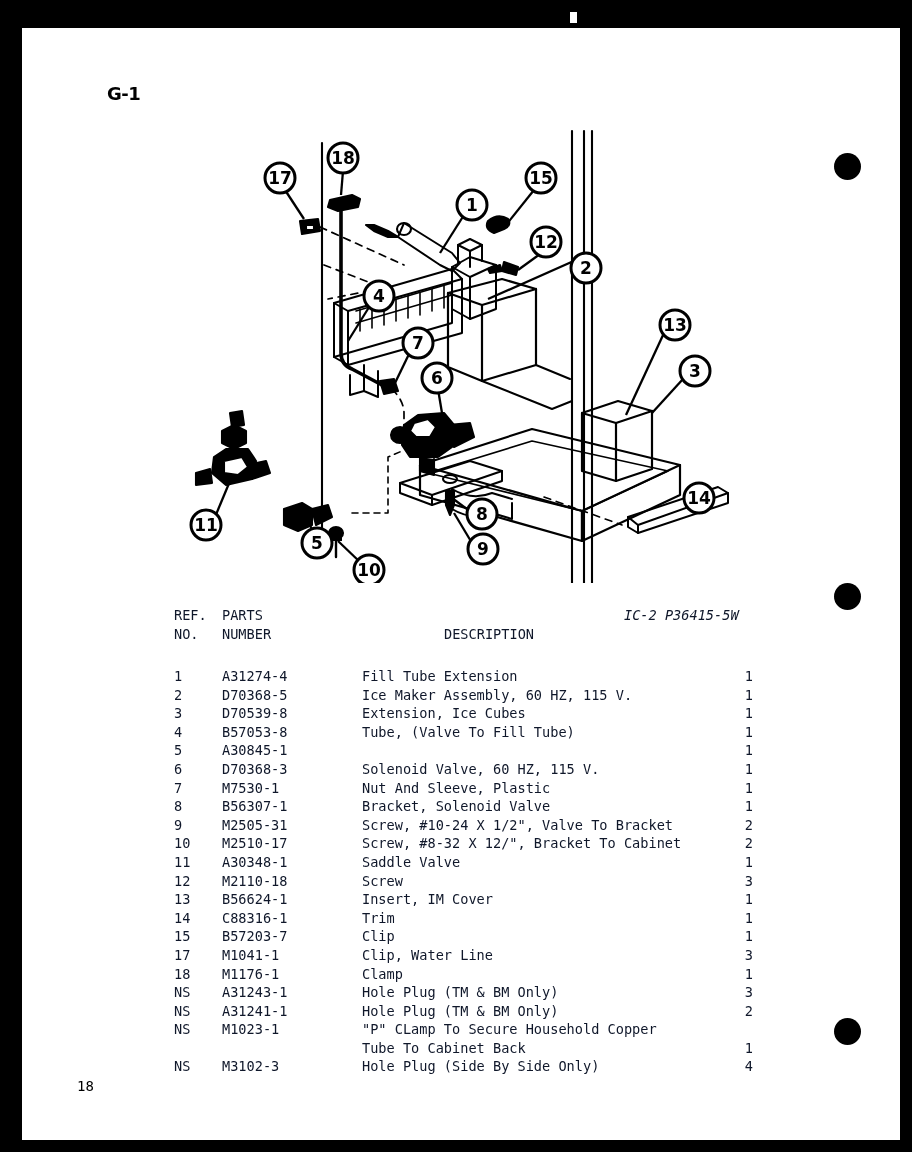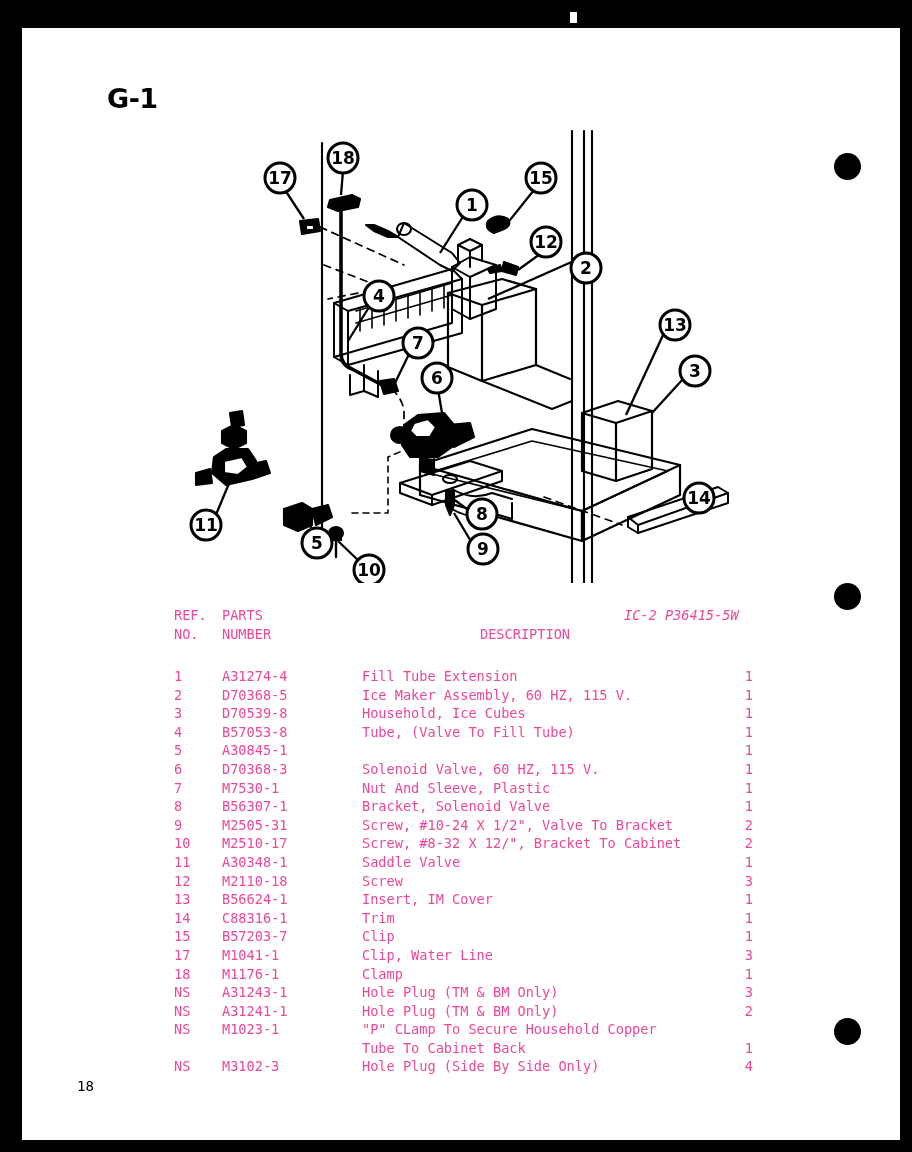--- a/index.html
+++ b/index.html
@@ -33,21 +33,21 @@
     pointer-events: none;
   }
 
   
   #sheet-code {
     position: absolute;
     left: 85px;
     top: 55px;
     font-family: "DejaVu Sans", "Liberation Sans", sans-serif;
     font-weight: bold;
-    font-size: 27px;
+    font-size: 18px;
     letter-spacing: -0.5px;
     color: #000;
   }
   #doc-title {
     position: absolute;
     left: 0;
     top: 38px;
     width: 878px;
     text-align: center;
     padding-left: 40px;
@@ -87,21 +87,21 @@
     text-align: center;
     font-size: 14.5px;
     letter-spacing: 0.3px;
     color: #000;
   }
   #parts-area {
     position: absolute;
     left: 152px;
     top: 578px;
     width: 600px;
-    color: #ec4899;
+    color: #0f172a;
     font-size: 13.6px;
     line-height: 18.6px;
   }
   .hdr-row {
     position: relative;
     height: 19px;
   }
   .col-ref   { position: absolute; left: 0px;   width: 62px; }
   .col-part  { position: absolute; left: 48px;  width: 200px; }
   .col-desc  { position: absolute; left: 182px; width: 390px; }
@@ -390,40 +390,40 @@
   <div id="parts-area">
 
     <div class="hdr-row">
       <span class="col-ref">REF.</span>
       <span class="col-part">PARTS</span>
       <span class="col-code">IC-2 P36415-5W</span>
     </div>
     <div class="hdr-row">
       <span class="col-ref">NO.</span>
       <span class="col-part">NUMBER</span>
-      <span class="col-desc" style="left:270px;margin-left:36px;">DESCRIPTION</span>
+      <span class="col-desc" style="left:270px;">DESCRIPTION</span>
     </div>
 
     <div id="rows">
         <div class="part-row">
           <span class="col-ref">1</span>
           <span class="col-part">A31274-4</span>
           <span class="col-desc">Fill Tube Extension</span>
           <span class="col-qty">1</span>
         </div>
         <div class="part-row">
           <span class="col-ref">2</span>
           <span class="col-part">D70368-5</span>
           <span class="col-desc">Ice Maker Assembly, 60 HZ, 115 V.</span>
           <span class="col-qty">1</span>
         </div>
         <div class="part-row">
           <span class="col-ref">3</span>
           <span class="col-part">D70539-8</span>
-          <span class="col-desc">Household, Ice Cubes</span>
+          <span class="col-desc">Extension, Ice Cubes</span>
           <span class="col-qty">1</span>
         </div>
         <div class="part-row">
           <span class="col-ref">4</span>
           <span class="col-part">B57053-8</span>
           <span class="col-desc">Tube, (Valve To Fill Tube)</span>
           <span class="col-qty">1</span>
         </div>
         <div class="part-row">
           <span class="col-ref">5</span>

